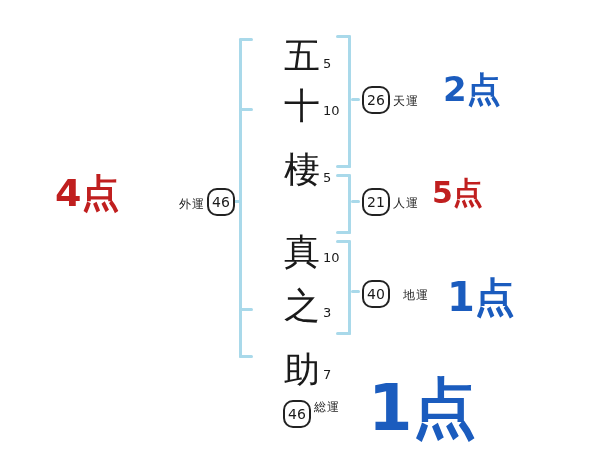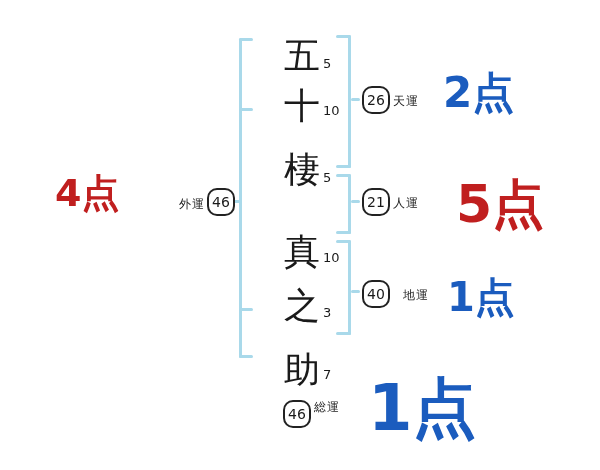--- a/index.html
+++ b/index.html
@@ -91,18 +91,18 @@
   <div class="luckbox" style="left:362px;top:280px">40</div>
   <div class="lucklabel" style="left:403px;top:287px">地運</div>
 
   <div class="lucklabel" style="left:179px;top:196px">外運</div>
   <div class="luckbox" style="left:207px;top:188px">46</div>
 
   <div class="luckbox" style="left:283px;top:400px">46</div>
   <div class="lucklabel" style="left:314px;top:399px">総運</div>
 
   <div class="score score-red" style="left:55px;top:174px;font-size:38px">4点</div>
-  <div class="score score-blue" style="left:443px;top:72px;font-size:42px">2点</div>
-  <div class="score score-red" style="left:456px;top:178px;font-size:52px">5点</div>
+  <div class="score score-blue" style="left:443px;top:72px;font-size:34px">2点</div>
+  <div class="score score-red" style="left:432px;top:178px;font-size:30px">5点</div>
   <div class="score score-blue" style="left:447px;top:277px;font-size:40px">1点</div>
   <div class="score score-blue" style="left:368px;top:376px;font-size:64px">1点</div>
 
 </div>
 
 </body></html>

